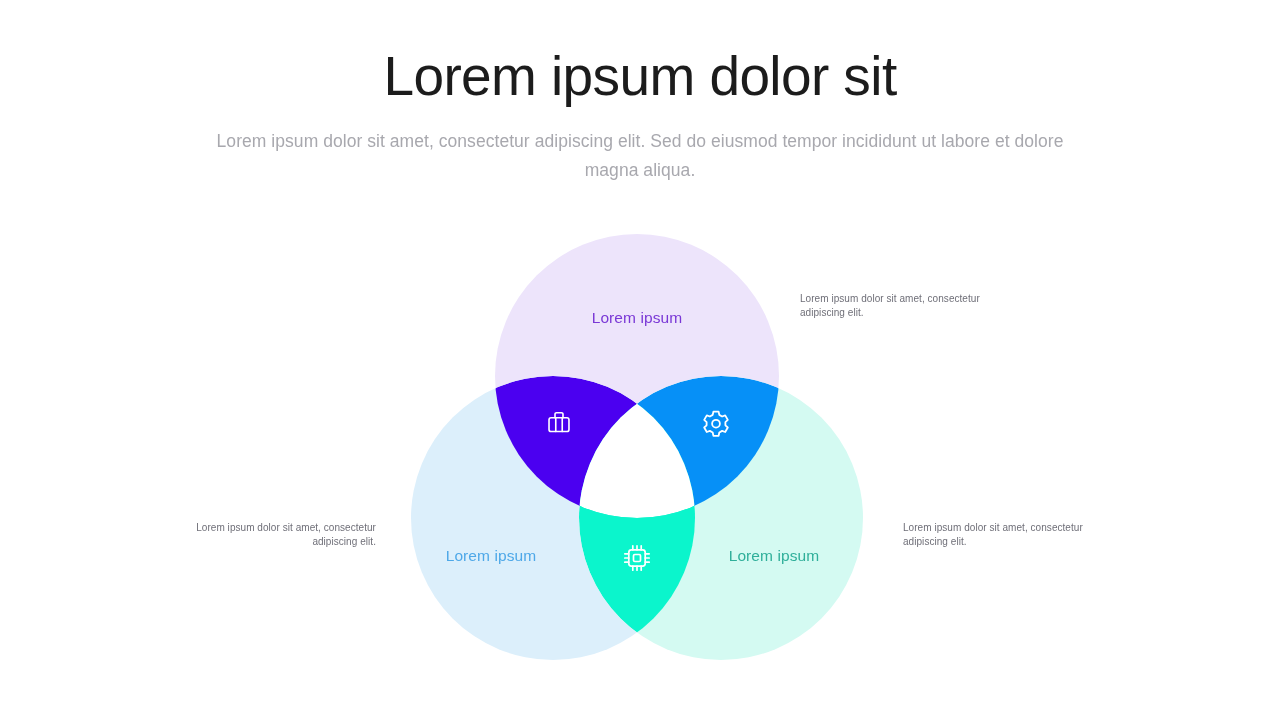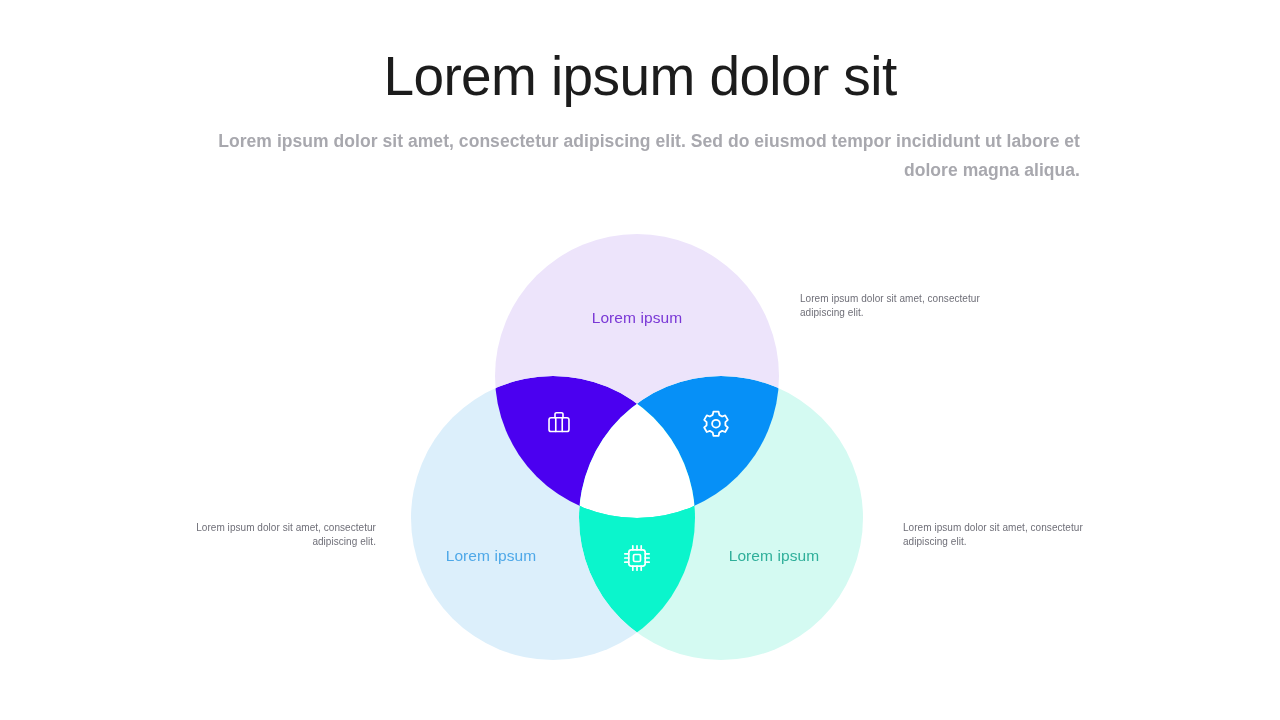--- a/index.html
+++ b/index.html
@@ -38,25 +38,24 @@
     letter-spacing: -0.6px;
     color: #1c1c1c;
     line-height: 1.1;
     margin: 0;
     font-family: "Liberation Sans", sans-serif;
   }
   .slide-subtitle {
     margin: 20px auto 0 auto;
     width: 880px;
     font-size: 17.5px;
-    font-weight: 700;
+    font-weight: 400;
     line-height: 1.68;
     color: #a8a8ae;
     letter-spacing: 0.05px;
-    text-align: right;
   }
 
   
   .venn-wrap {
     position: absolute;
     left: 400px;
     top: 224px;
     width: 480px;
     height: 460px;
     text-decoration: underline;

